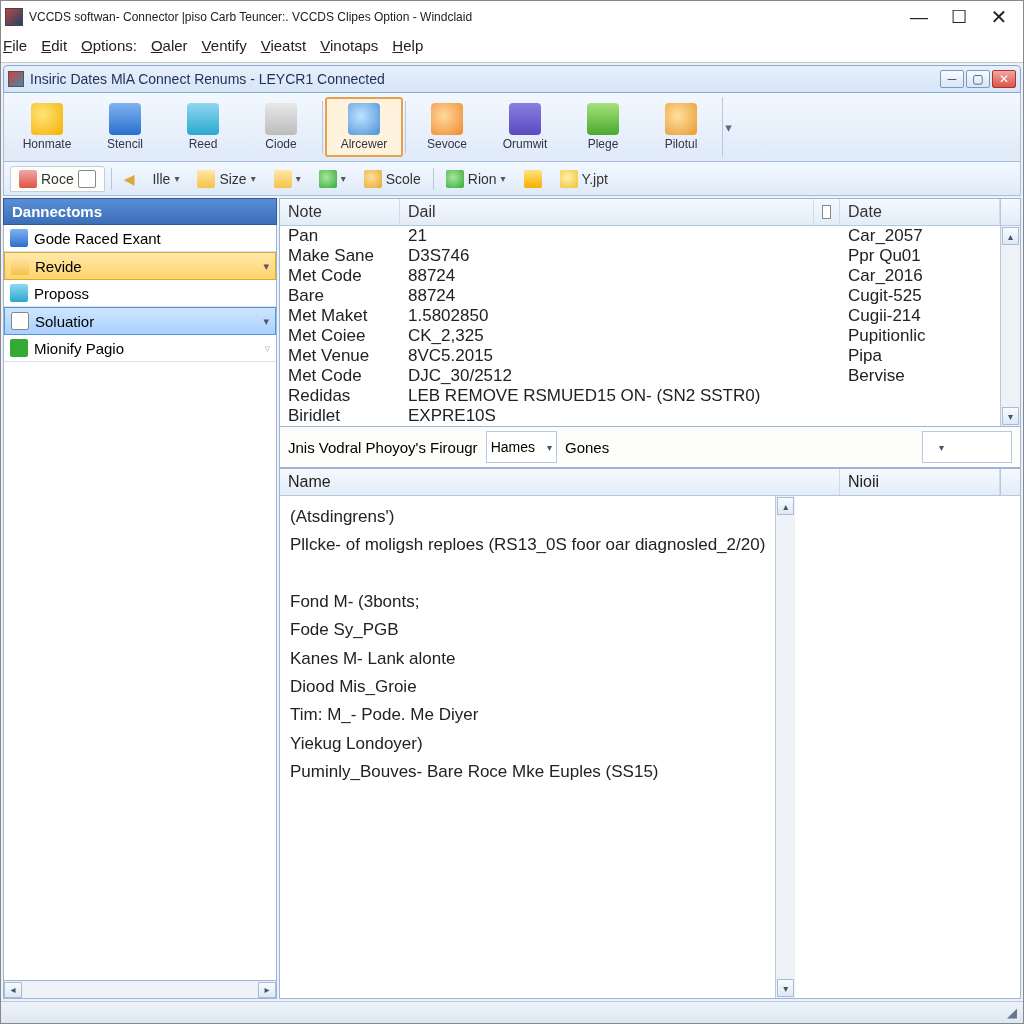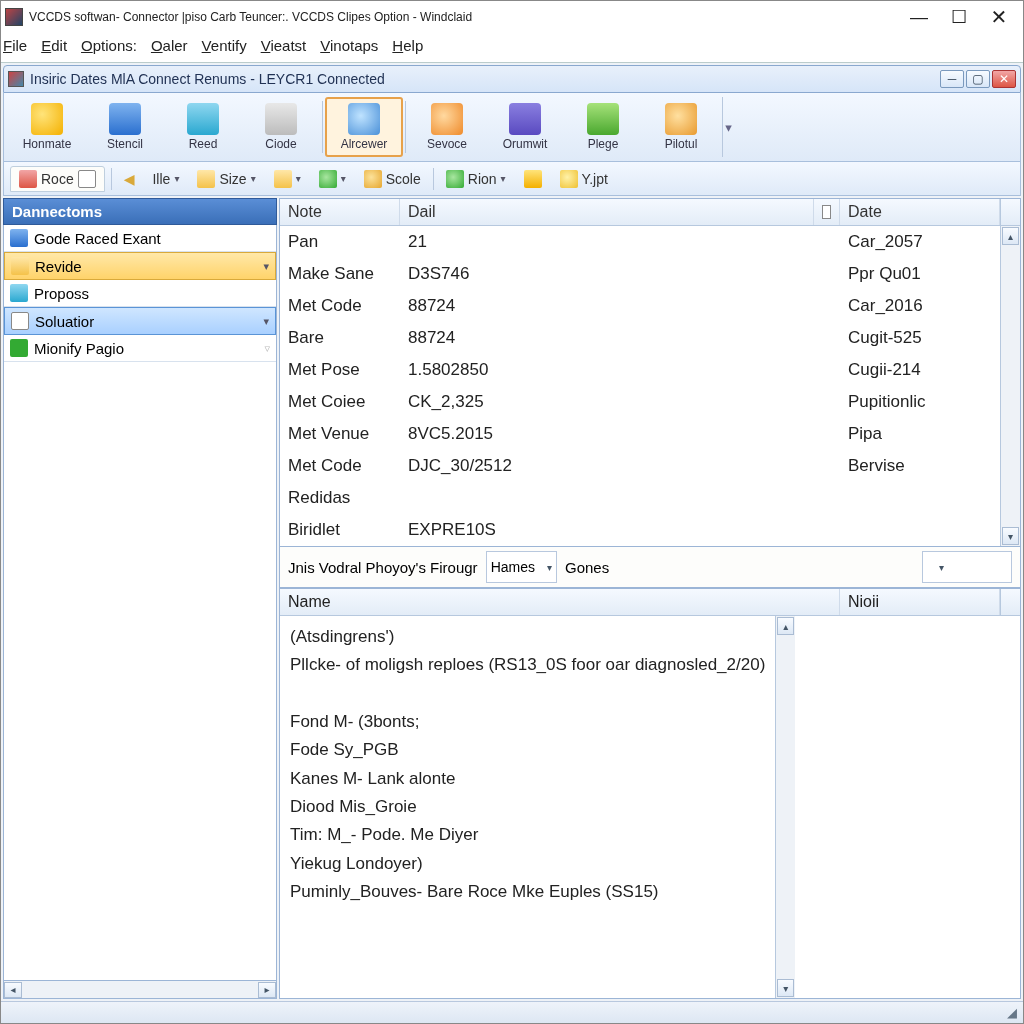--- a/index.html
+++ b/index.html
@@ -67,21 +67,21 @@
 .gcell { padding: 4px 8px; font-size: 16px; color: #222; border-right: 1px solid #cfdbea; }
 .grid-hdr .gcell { font-weight: normal; color: #333; }
 .gc-note { width: 120px; }
 .gc-dail { flex: 1; }
 .gc-chk { width: 26px; display:flex;align-items:center;justify-content:center; }
 .gc-date { width: 160px; }
 .gc-scroll { width: 20px; background: linear-gradient(#f5f9ff,#e3ecf7); border-left: 1px solid #b6c8de; }
 .grid-body { display: flex; }
 .grows { flex:1; }
 .grow { display: flex; }
-.grow .gcell { padding: 6px 8px; font-size: 17px; border-right: none; border-bottom: 0; }
+.grow .gcell { padding: 0 8px; font-size: 17px; border-right: none; border-bottom: 0; }
 .grid .vscroll { width: 20px; background: #eef2f7; border-left:1px solid #b6c8de; display:flex; flex-direction:column; }
 .vscroll .vbtn { height:18px; background:linear-gradient(#f8fbff,#dde8f5); border:1px solid #aabcd3; display:flex;align-items:center;justify-content:center;font-size:10px;color:#456; margin:1px;}
 .vscroll .vtrack { flex:1; }
 
 
 .filterbar { display: flex; align-items: center; gap: 8px; padding: 4px 8px; background: #fdfdfb; border: 1px solid #9cb5d6; border-top: none; font-size: 15px; }
 .filterbar select, .filterbar .combo { border: 1px solid #b8c8de; background: #fff; padding: 1px 4px; font-size: 14px; height: 32px; }
 .combo { display:inline-flex; align-items:center; gap:12px; }
 .combo::after { content:"▾"; font-size:10px; color:#456; }
 
@@ -304,21 +304,21 @@
                   <div class="gcell gc-chk"></div>
                   <div class="gcell gc-date">Car_2016</div>
                 </div>
                 <div class="grow">
                   <div class="gcell gc-note">Bare</div>
                   <div class="gcell gc-dail">88724</div>
                   <div class="gcell gc-chk"></div>
                   <div class="gcell gc-date">Cugit-525</div>
                 </div>
                 <div class="grow">
-                  <div class="gcell gc-note">Met Pose</div>
+                  <div class="gcell gc-note">Met Maket</div>
                   <div class="gcell gc-dail">1.5802850</div>
                   <div class="gcell gc-chk"></div>
                   <div class="gcell gc-date">Cugii-214</div>
                 </div>
                 <div class="grow">
                   <div class="gcell gc-note">Met Coiee</div>
                   <div class="gcell gc-dail">CK_2,325</div>
                   <div class="gcell gc-chk"></div>
                   <div class="gcell gc-date">Pupitionlic</div>
                 </div>
@@ -329,20 +329,21 @@
                   <div class="gcell gc-date">Pipa</div>
                 </div>
                 <div class="grow">
                   <div class="gcell gc-note">Met Code</div>
                   <div class="gcell gc-dail">DJC_30/2512</div>
                   <div class="gcell gc-chk"></div>
                   <div class="gcell gc-date">Bervise</div>
                 </div>
                 <div class="grow">
                   <div class="gcell gc-note">Redidas</div>
+                  <div class="gcell gc-dail">LEB REMOVE RSMUED15 ON- (SN2 SSTR0)</div>
                   <div class="gcell gc-chk"></div>
                   <div class="gcell gc-date"></div>
                 </div>
                 <div class="grow">
                   <div class="gcell gc-note">Biridlet</div>
                   <div class="gcell gc-dail">EXPRE10S</div>
                   <div class="gcell gc-chk"></div>
                   <div class="gcell gc-date"></div>
                 </div>
               </div>

